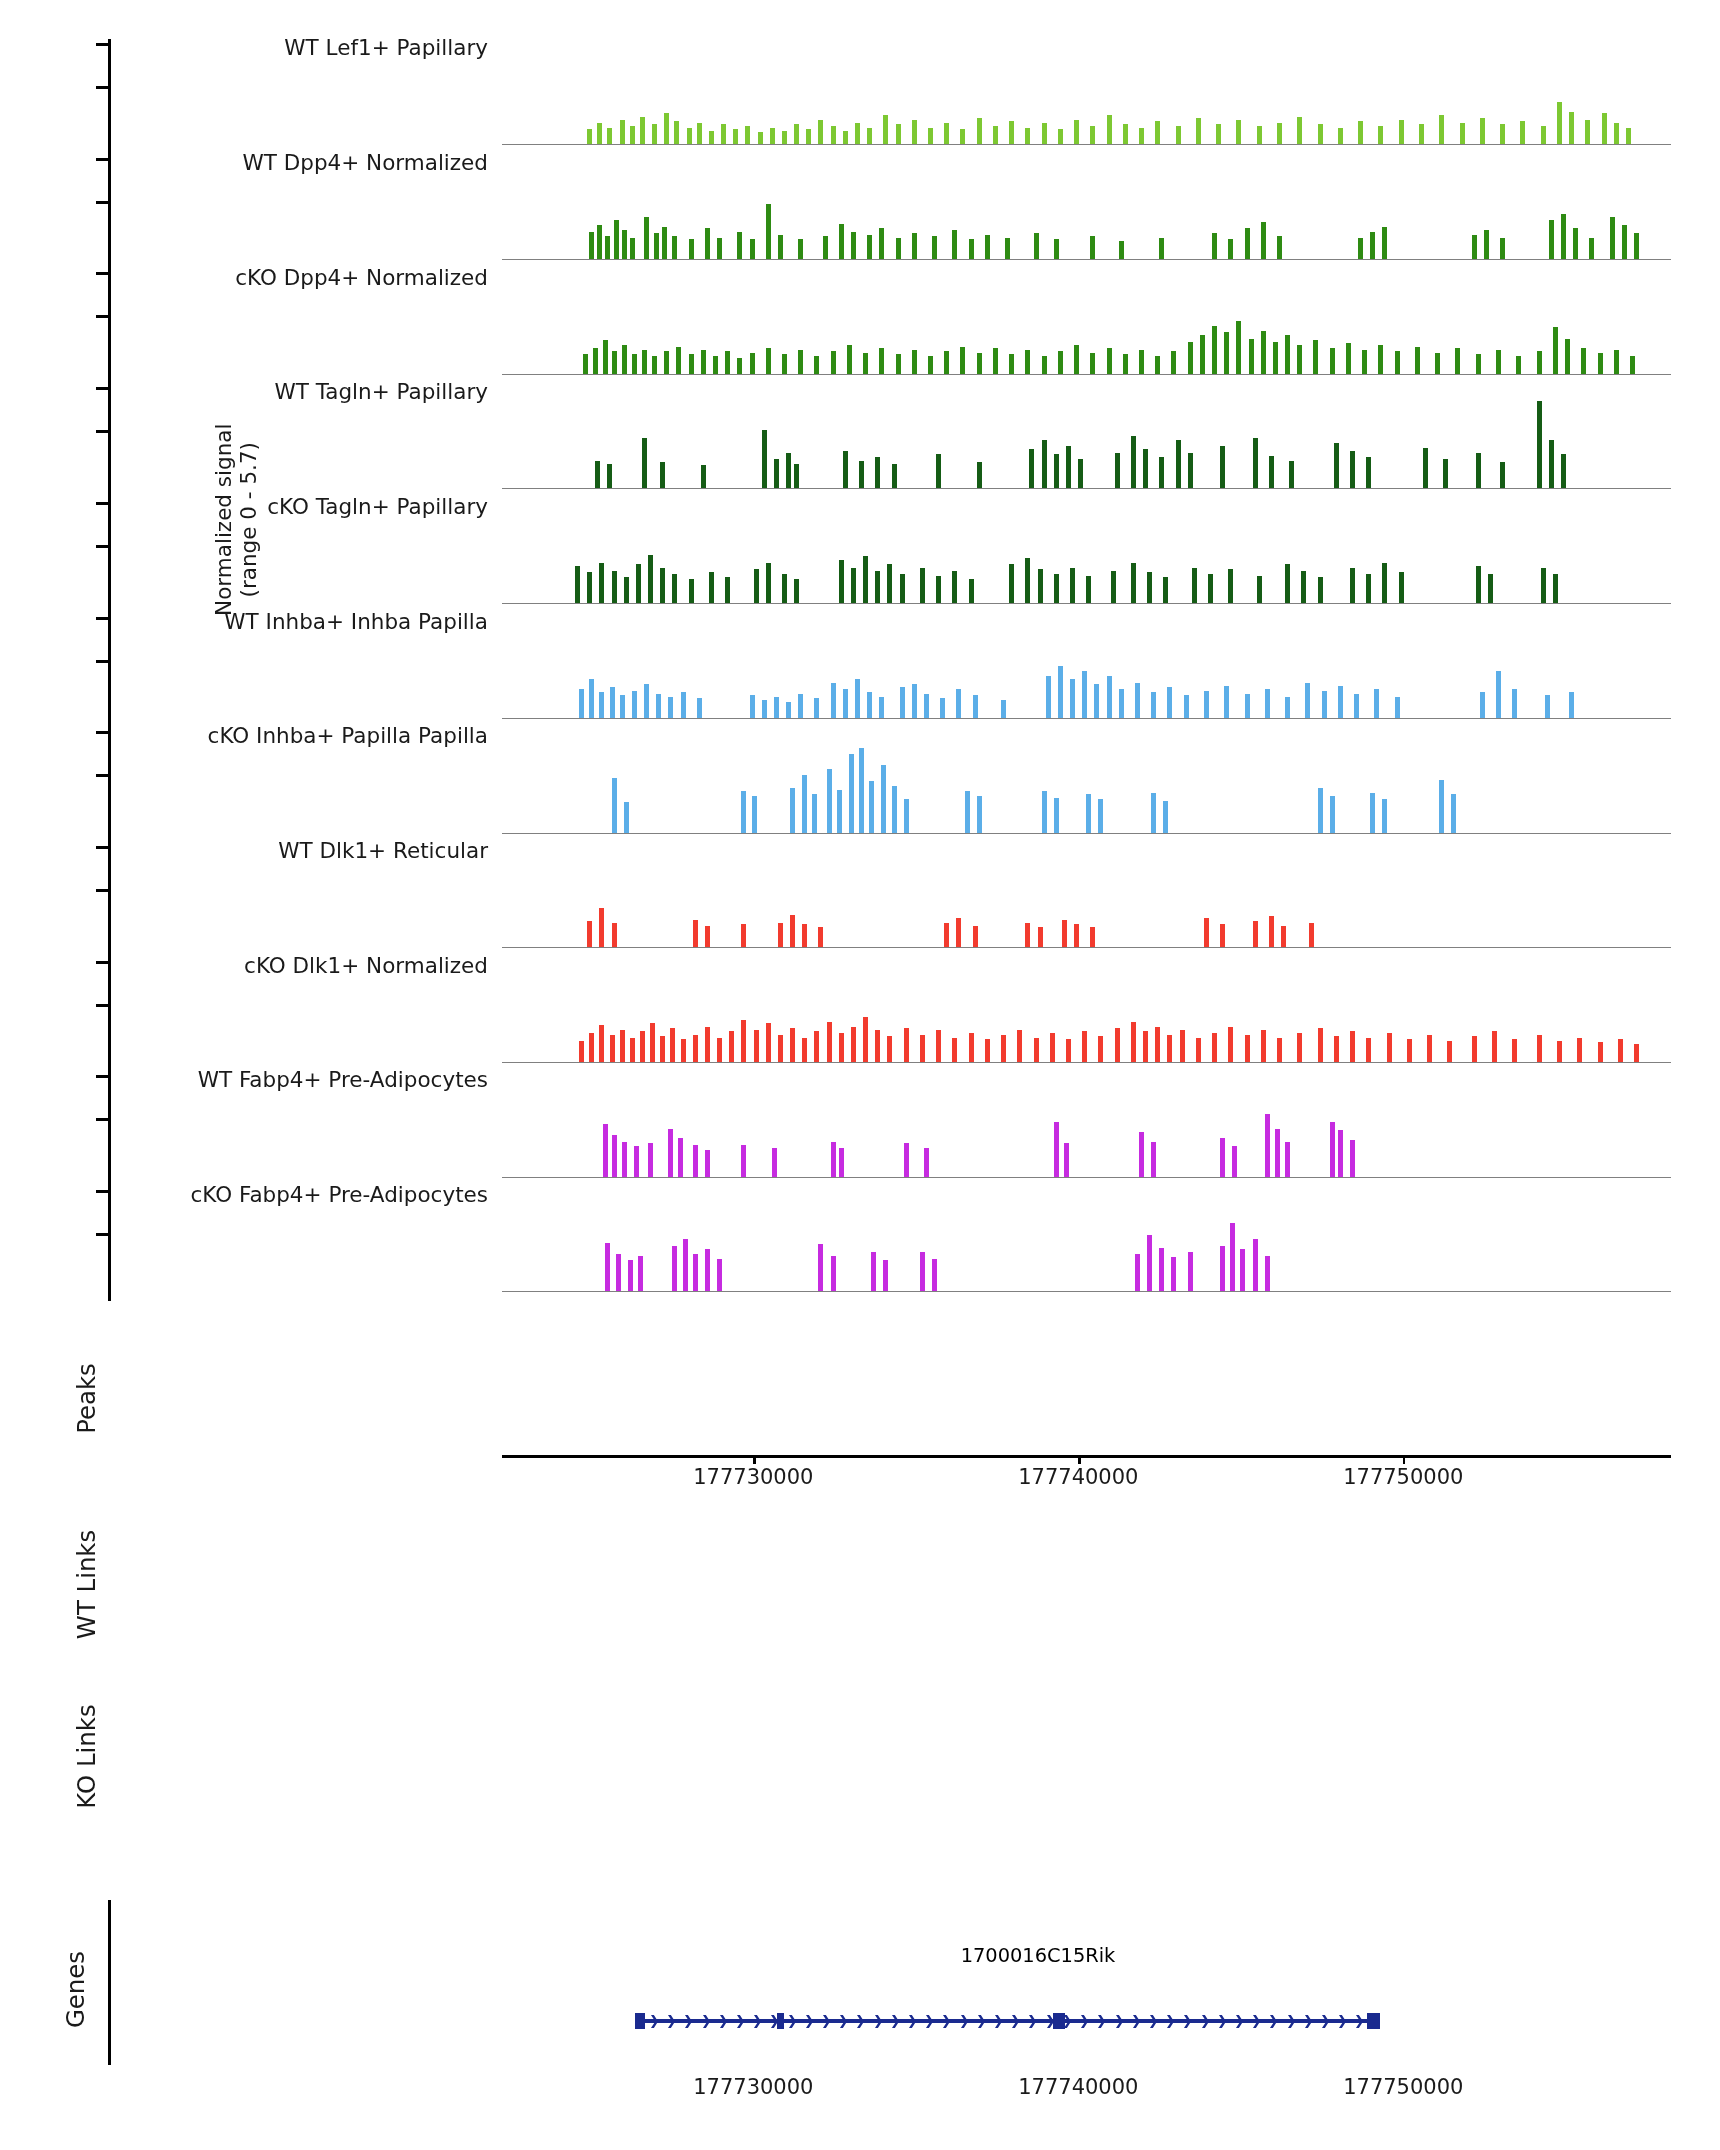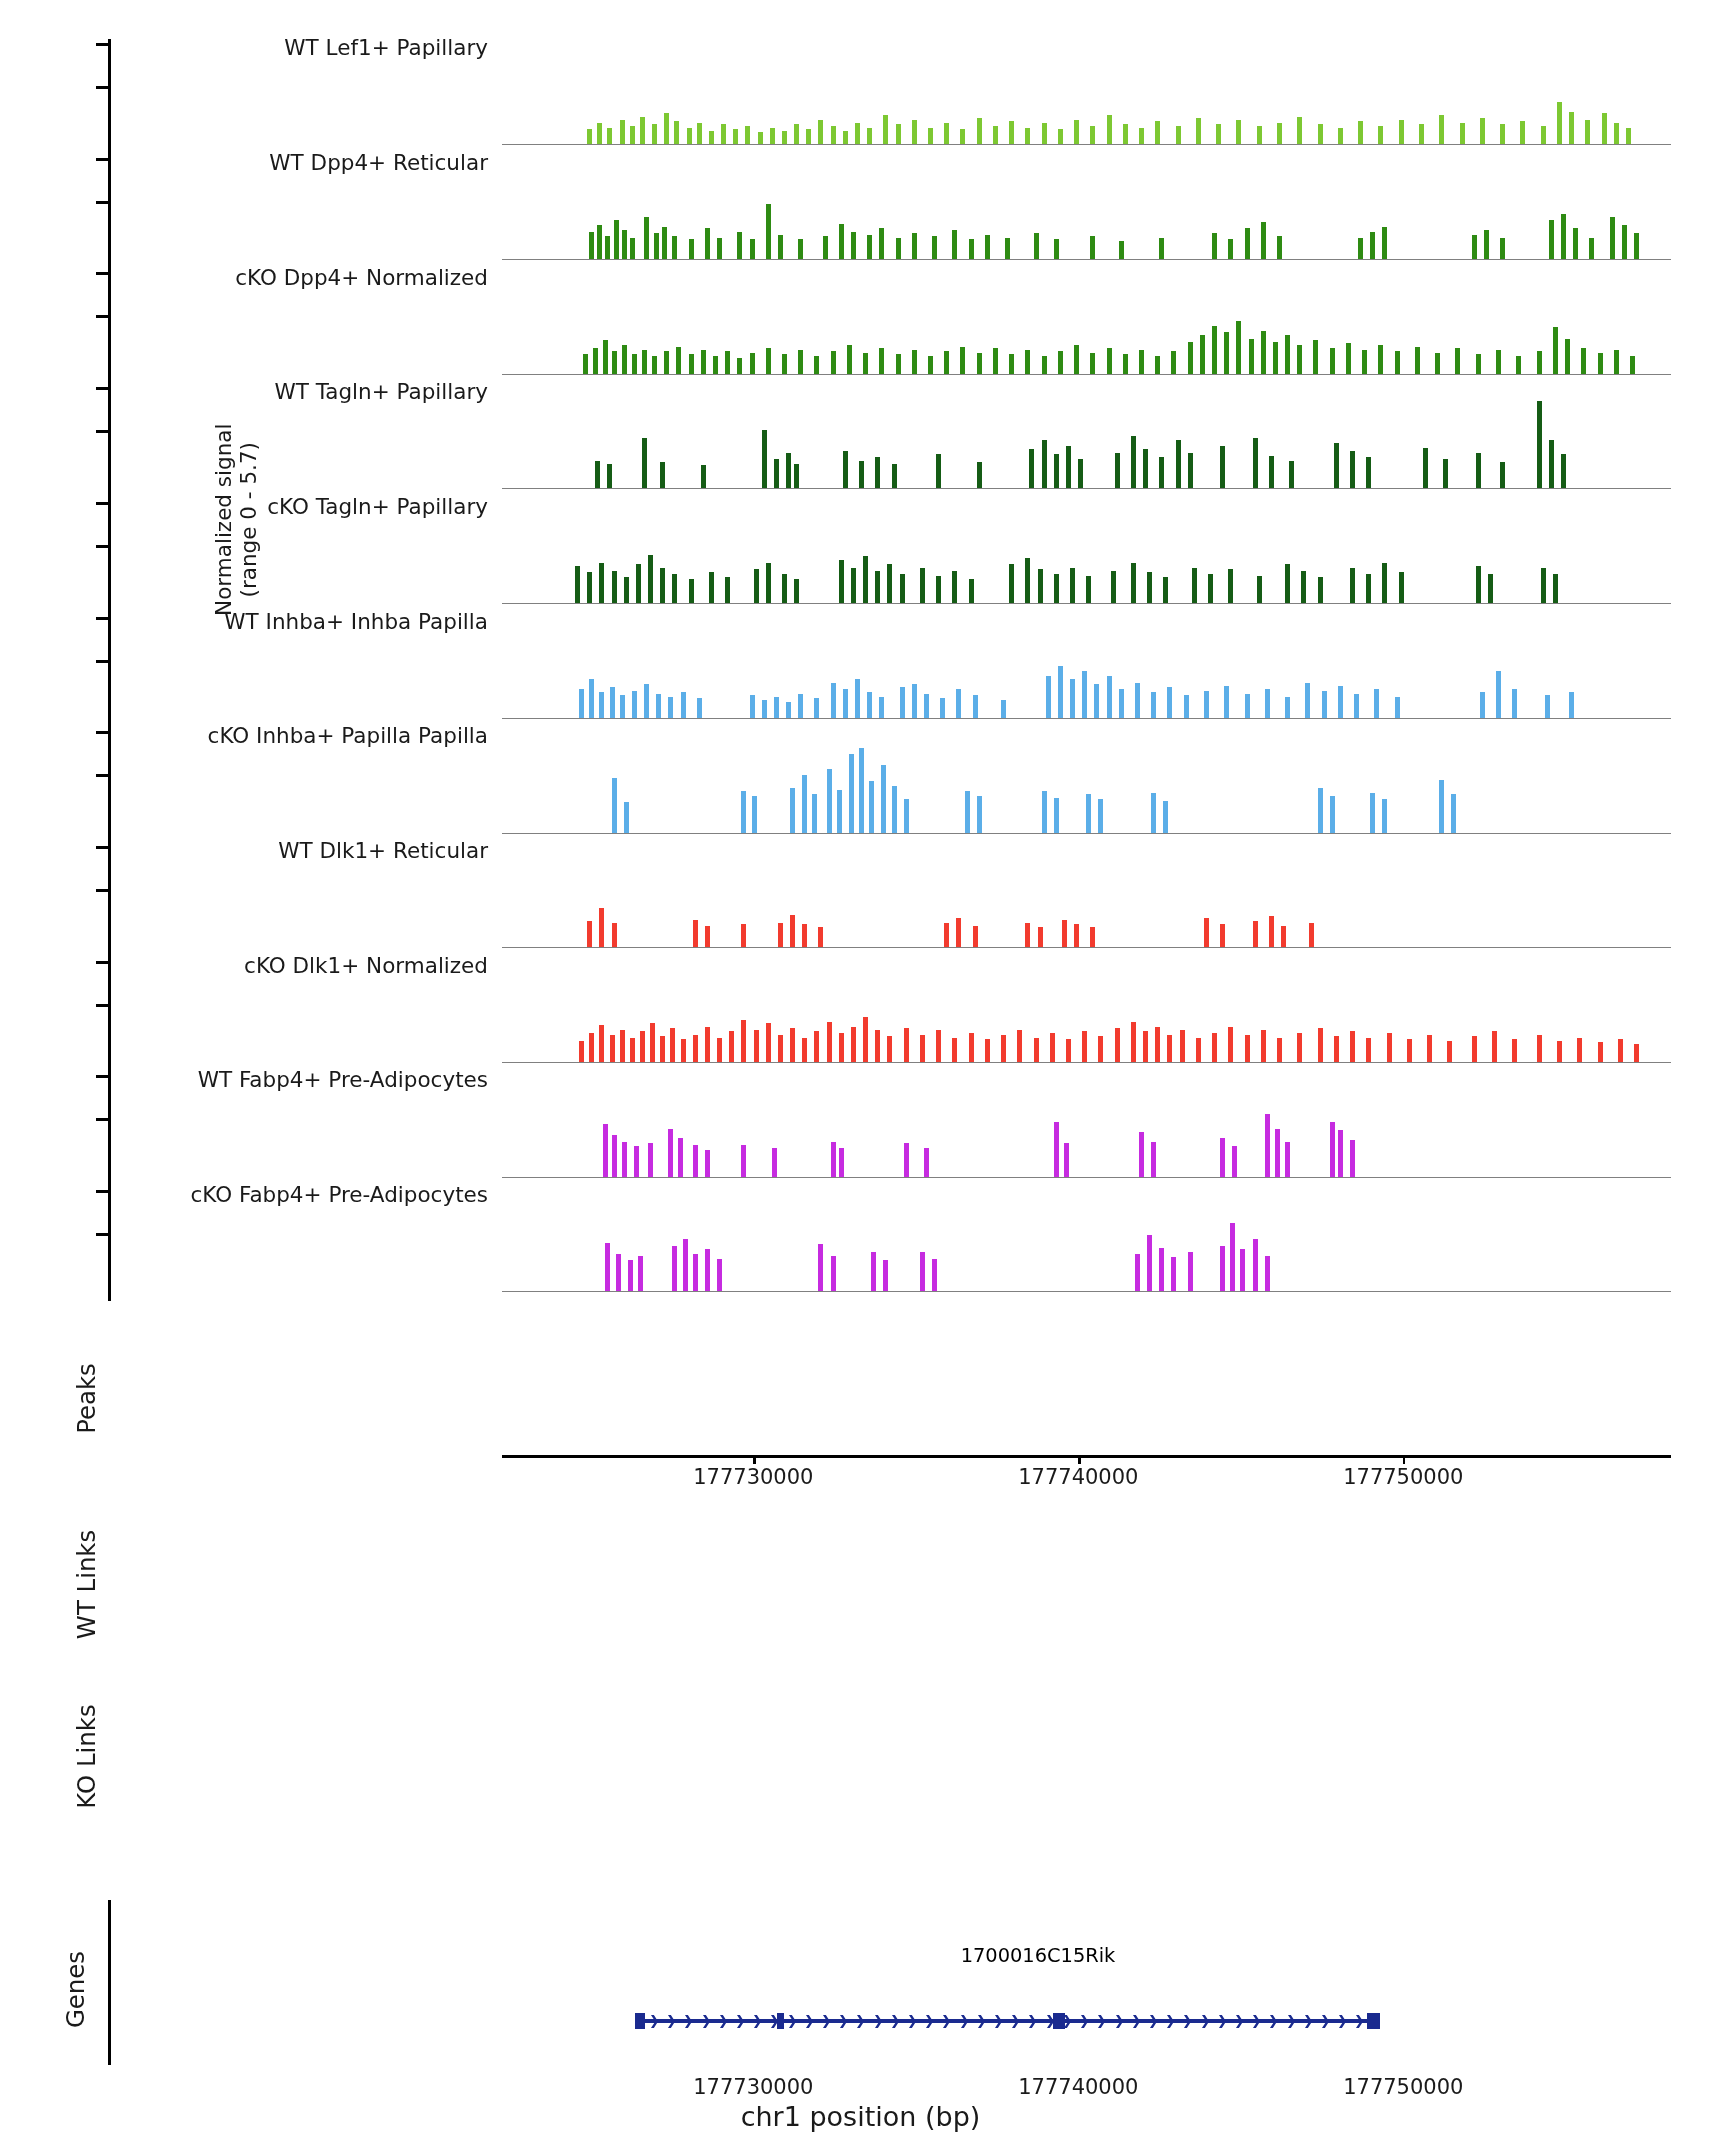--- a/index.html
+++ b/index.html
@@ -271,21 +271,21 @@
           <div class="bar" style="left: 1039px; width: 5px; height: 17.7px; background: rgb(125, 200, 50);"></div>
           <div class="bar" style="left: 1055px; width: 5px; height: 42px; background: rgb(125, 200, 50);"></div>
           <div class="bar" style="left: 1067px; width: 5px; height: 32px; background: rgb(125, 200, 50);"></div>
           <div class="bar" style="left: 1083px; width: 5px; height: 24px; background: rgb(125, 200, 50);"></div>
           <div class="bar" style="left: 1100px; width: 5px; height: 31px; background: rgb(125, 200, 50);"></div>
           <div class="bar" style="left: 1112px; width: 5px; height: 21px; background: rgb(125, 200, 50);"></div>
           <div class="bar" style="left: 1124px; width: 5px; height: 16px; background: rgb(125, 200, 50);"></div>
         </div>
         <div class="baseline"></div>
       </div>
-      <div class="track-label" style="top: 150px;">WT Dpp4+ Reticular</div>
+      <div class="track-label" style="top: 150px;">WT Dpp4+ Normalized</div>
       <div class="track" style="top: 167px;">
         <div class="bars">
           <div class="bar" style="left: 87px; width: 5px; height: 27px; background: rgb(46, 139, 19);"></div>
           <div class="bar" style="left: 95px; width: 5px; height: 34px; background: rgb(46, 139, 19);"></div>
           <div class="bar" style="left: 103px; width: 5px; height: 22.5px; background: rgb(46, 139, 19);"></div>
           <div class="bar" style="left: 112px; width: 5px; height: 39px; background: rgb(46, 139, 19);"></div>
           <div class="bar" style="left: 120px; width: 5px; height: 29px; background: rgb(46, 139, 19);"></div>
           <div class="bar" style="left: 128px; width: 5px; height: 21px; background: rgb(46, 139, 19);"></div>
           <div class="bar" style="left: 142px; width: 5px; height: 42px; background: rgb(46, 139, 19);"></div>
           <div class="bar" style="left: 152px; width: 5px; height: 26px; background: rgb(46, 139, 19);"></div>
@@ -858,16 +858,15 @@
         <span class="gene-arrow" style="left: 852px;">❯</span>
       </div>
   </div>
 
   <div class="axis" style="top:2065px; background:transparent;">
     <div class="axis-tick-label" style="left:21.5%;">177730000</div>
     <div class="axis-tick-label" style="left:49.3%;">177740000</div>
     <div class="axis-tick-label" style="left:77.1%;">177750000</div>
   </div>
 
-  <div class="xaxis-title" style="top:2101px;">chr1 position (bp)</div>
 
 </div>
 
 
 </body></html>

